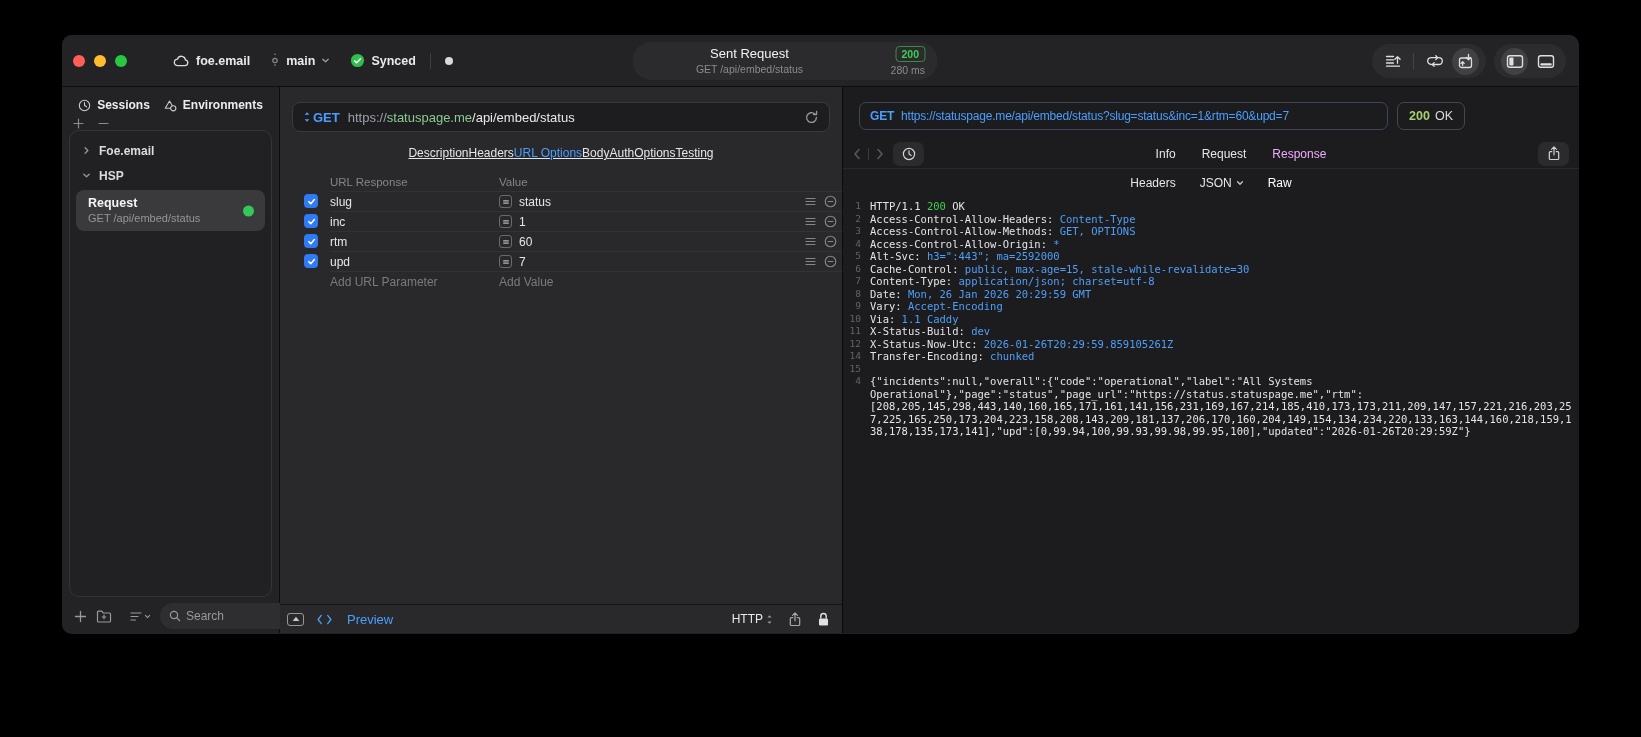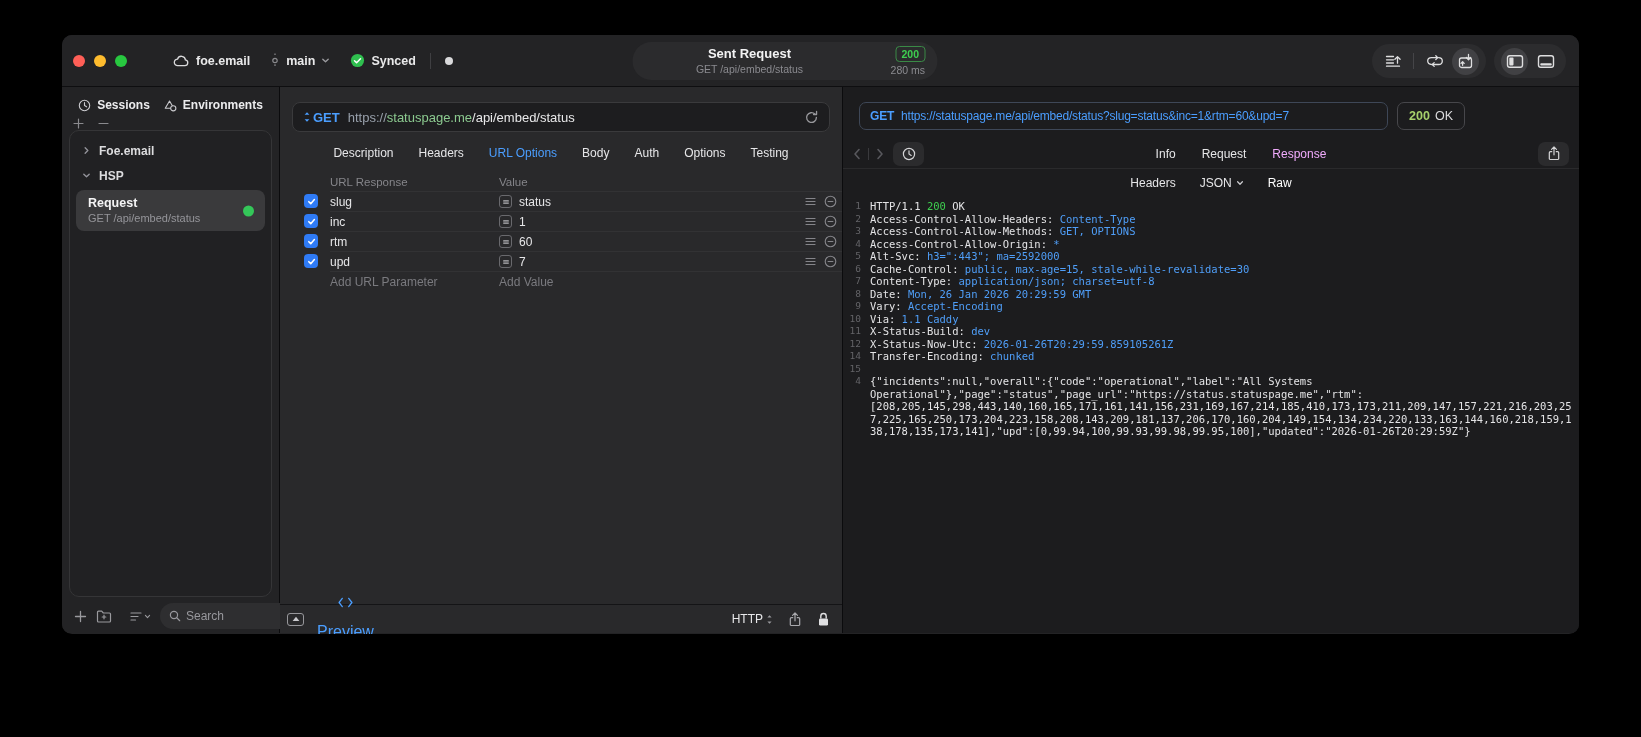--- a/index.html
+++ b/index.html
@@ -14,21 +14,21 @@
   .tl { width:12px; height:12px; border-radius:50%; }
   .tl.red{background:#ff5f57;} .tl.yellow{background:#febc2e;} .tl.green{background:#28c840;}
   .tb-group { display:flex; align-items:center; gap:6px; color:#e9e9ea; font-size:12.5px; font-weight:600; }
   .tb-project { margin-left:46px; }
   .tb-branch { margin-left:20px; }
   .tb-sync { margin-left:20px; }
   .tb-divider { width:1px; height:16px; background:#3f3f42; margin:0 14px; }
   .tb-dot { width:8px; height:8px; border-radius:50%; background:#d9d9db; }
   .summary-pill { position:absolute; left:calc(50% - 36px); transform:translateX(-50%); top:7px; width:305px; height:38px; background:#2b2b2d; border-radius:19px; display:flex; align-items:center; padding:0 12px 0 0; }
   .pill-text { flex:1; text-align:center; line-height:1.2; min-width:0; }
-  .pill-title { font-size:13px; font-weight:700; color:#f2f2f3; }
+  .pill-title { font-size:13px; font-weight:400; color:#f2f2f3; }
   .pill-sub { font-size:10.5px; color:#8b8b90; margin-top:1px; }
   .pill-status { width:58px; display:flex; flex-direction:column; align-items:flex-end; gap:2px; }
   .badge-200 { font-size:10.5px; font-weight:700; color:#3ecf50; border:1px solid #3a8a46; border-radius:4px; padding:0 5px; line-height:14px; }
   .pill-time { font-size:10.5px; color:#8b8b90; }
   .tb-right { position:absolute; right:13px; top:9px; display:flex; gap:8px; }
   .icon-pill { background:#2c2c2e; border-radius:17px; height:34px; display:flex; align-items:center; padding:0 7px; gap:4px; }
   .icon-btn { width:27px; height:27px; border-radius:50%; display:flex; align-items:center; justify-content:center; color:#dededf; }
   .icon-btn.hl { background:#414144; }
   .vsep { width:1px; height:16px; background:#454548; margin:0 3px; }
 
@@ -57,37 +57,37 @@
   .search-pill input::placeholder { color:#98989d; }
 
   
   .url-row { padding:15px 12px 0; }
   .url-field { height:30px; background:#1d1d1f; border:1px solid #3a3a3c; border-radius:8px; display:flex; align-items:center; padding:0 10px; font-size:13px; }
   .method-blue { color:#4b9eff; font-weight:700; margin-left:2px; }
   .u-scheme { color:#98a0ab; margin-left:8px; }
   .u-host { color:#8bc98f; }
   .u-path { color:#e9e9ea; }
   .url-refresh { margin-left:auto; color:#97979b; display:flex; }
-  .req-tabs { display:flex; justify-content:center; gap:25px; padding:14px 0 13px; font-size:12px; color:#e6e6e8; }
+  .req-tabs { display:flex; justify-content:center; padding:14px 0 13px; font-size:12px; color:#e6e6e8;text-decoration:underline; }
   .rtab.active { color:#4b9eff; }
   .param-table { flex:1; overflow:hidden; font-size:12px; }
   .phead { height:18px; display:flex; align-items:center; color:#85858a; font-size:11.5px; }
   .col-cb { width:26px; margin-left:24px; display:flex; align-items:center; flex:none; }
   .col-name { width:169px; flex:none; color:#e6e6e8; }
   .phead .col-name, .phead .col-val { color:#85858a; }
   .col-val { flex:1; min-width:0; display:flex; align-items:center; gap:7px; color:#e6e6e8; }
   .col-icons { display:flex; align-items:center; gap:8px; padding-right:5px; color:#85858a; }
   .prow { height:20px; display:flex; align-items:stretch; }
   .prow-main { flex:1; min-width:0; display:flex; align-items:center; border-top:1px solid #323234; }
   .cbx { width:14px; height:14px; border-radius:4px; background:#2f7bf6; display:flex; align-items:center; justify-content:center; color:#fff; }
   .eqbox { width:13px; height:13px; border:1px solid #69696d; border-radius:3px; display:flex; align-items:center; justify-content:center; color:#b5b5b9; flex:none; }
   .add-row .col-name, .add-row .col-val { color:#7a7a7f; }
   .pane-footer { height:29px; border-top:1px solid #141416; display:flex; align-items:center; padding:0 12px 0 7px; margin-top:auto; }
   .collapse-btn { width:17px; height:13px; border:1px solid #97979b; border-radius:3px; display:flex; align-items:center; justify-content:center; color:#c9c9cd; }
-  .preview-btn { display:flex; align-items:center; gap:15px; margin-left:13px; color:#4b9eff; font-size:16px;flex-direction:column; }
+  .preview-btn { display:flex; align-items:center; gap:15px; margin-left:13px; color:#4b9eff; font-size:13px; }
   .footer-right { margin-left:auto; display:flex; align-items:center; gap:15px; }
   .http-sel { display:flex; align-items:center; gap:3px; color:#e8e8ea; font-size:12px; }
   .http-sel svg { color:#9a9a9e; }
   .f-share { color:#a9a9ad; display:flex; }
   .f-lock { color:#e0e0e2; display:flex; }
 
   
   .resp-top { display:flex; align-items:center; gap:9px; padding:15px 114px 9px 16px; }
   .resp-url { flex:1; min-width:0; height:28px; border:1px solid #3e4757; border-radius:7px; display:flex; align-items:center; padding:0 10px; font-size:12px; letter-spacing:-0.2px; white-space:nowrap; overflow:hidden; }
   .resp-method { color:#4b9eff; font-weight:700; margin-right:7px; }

